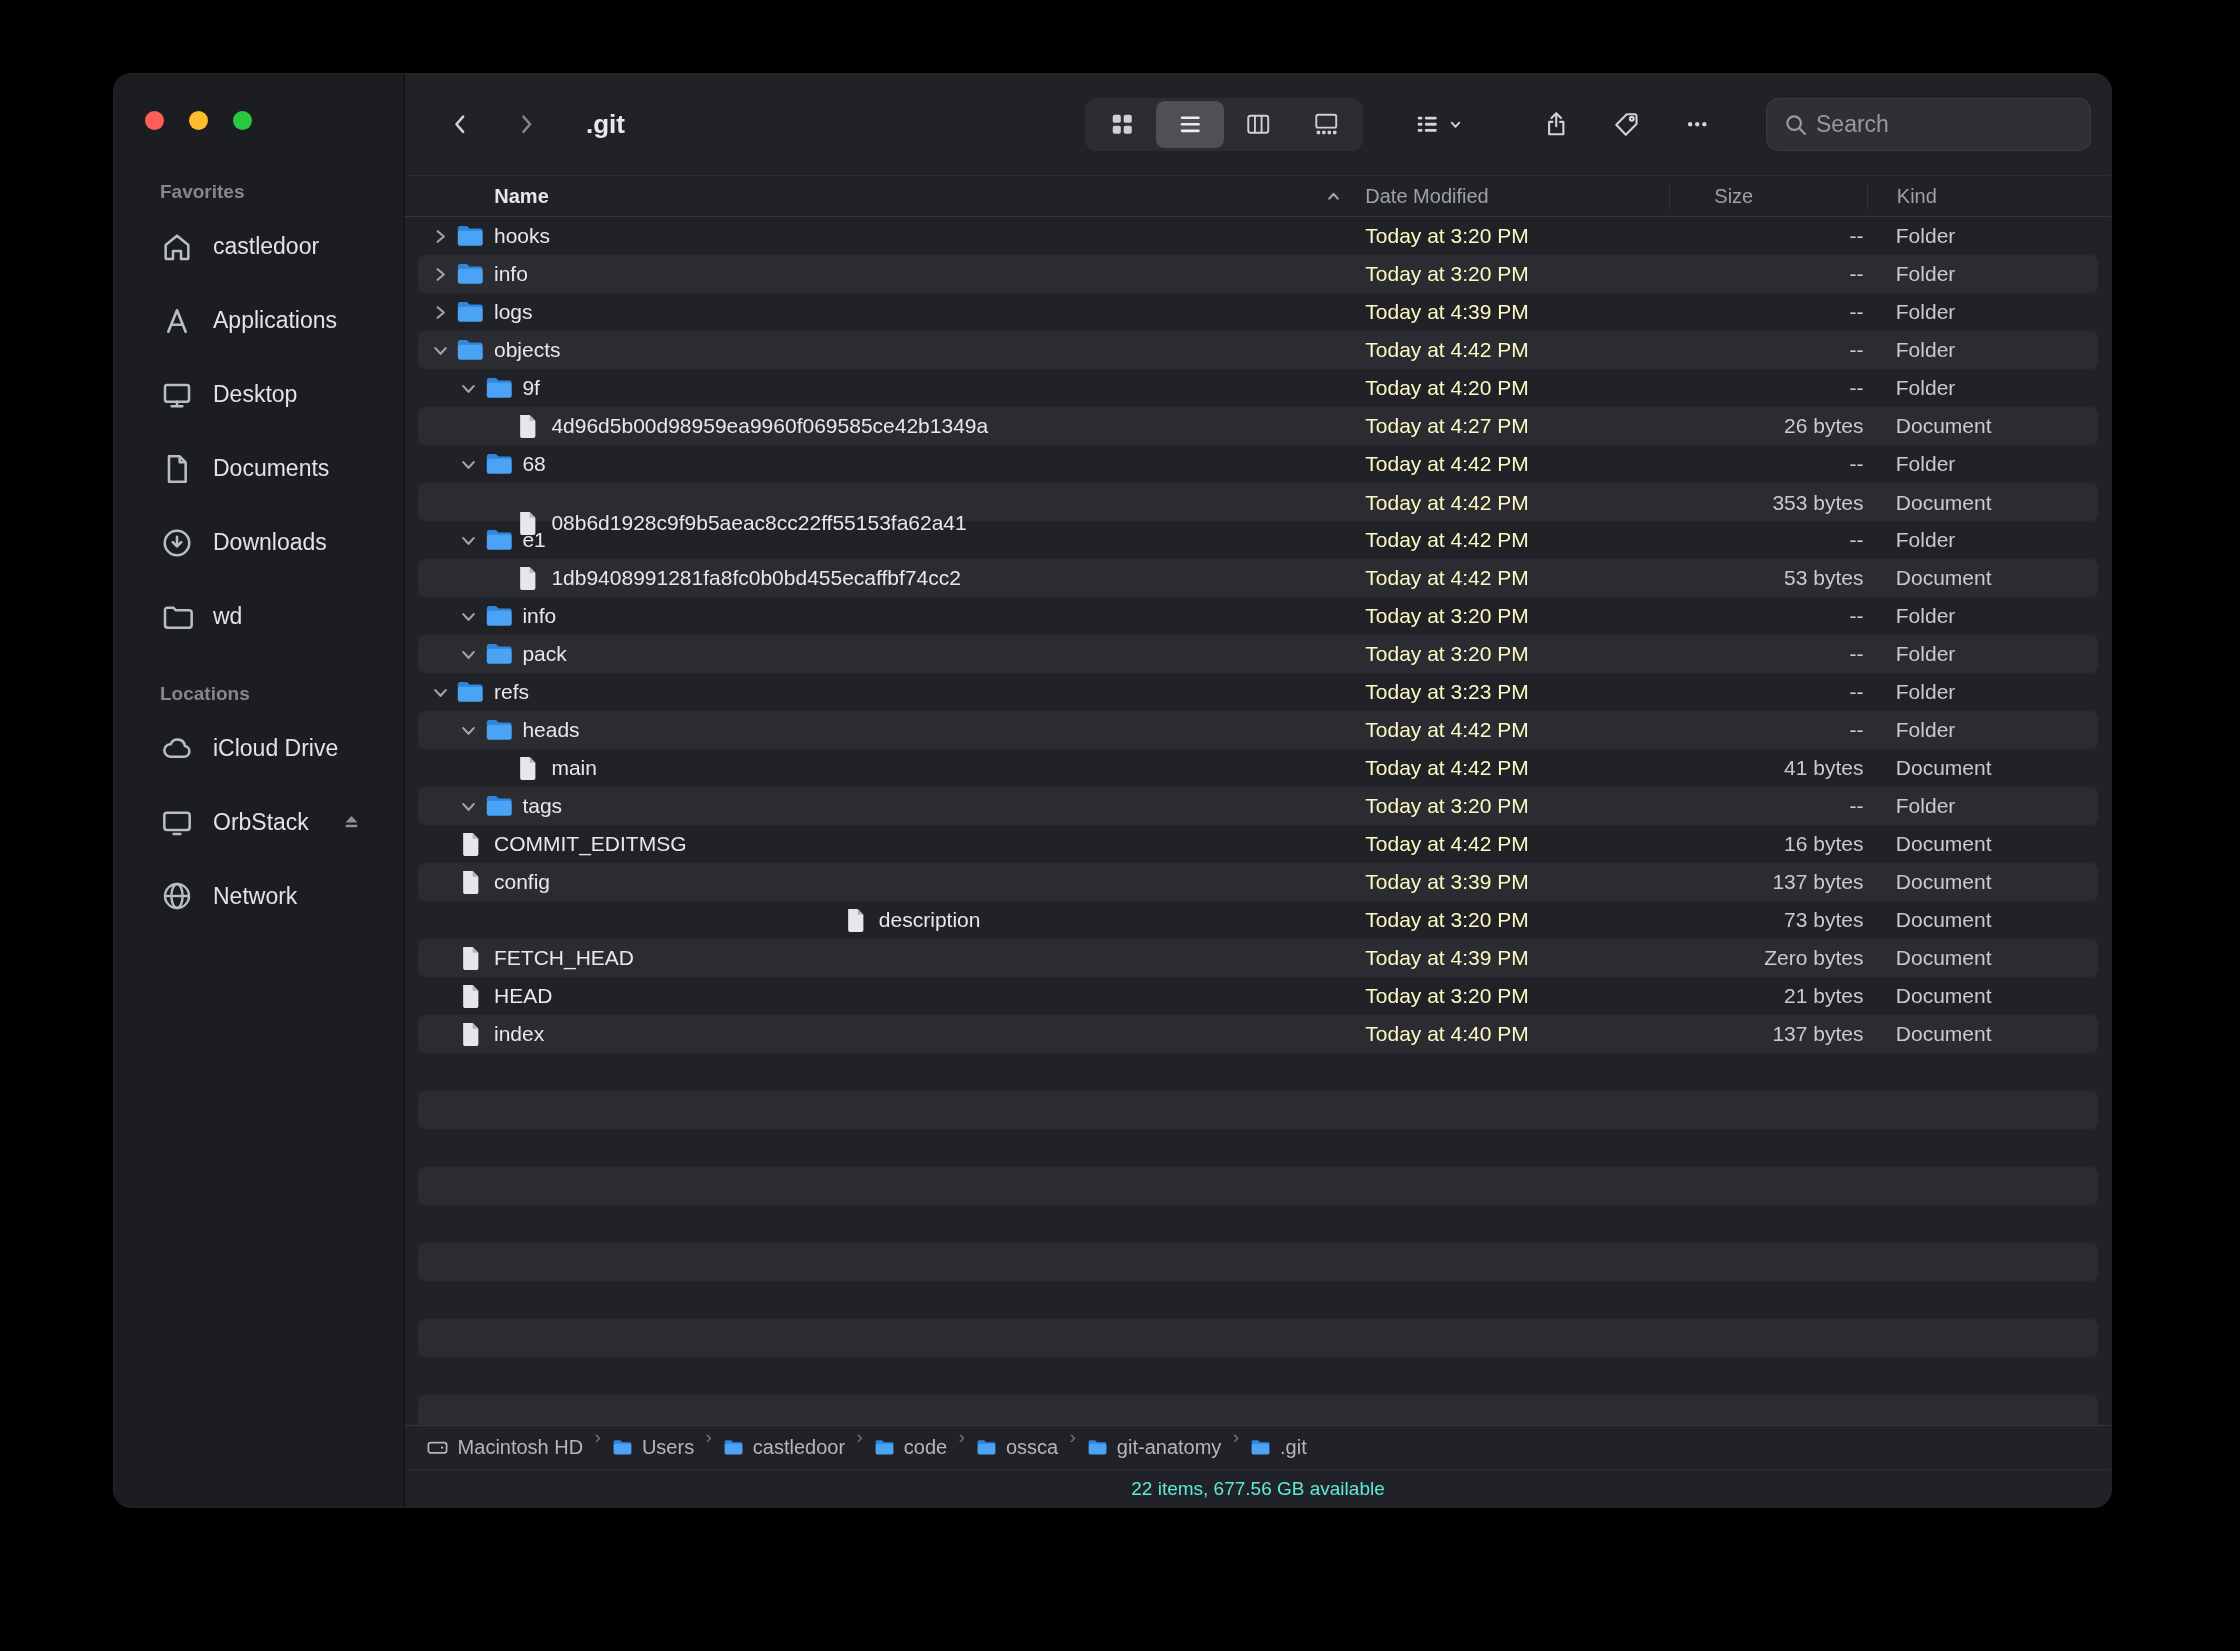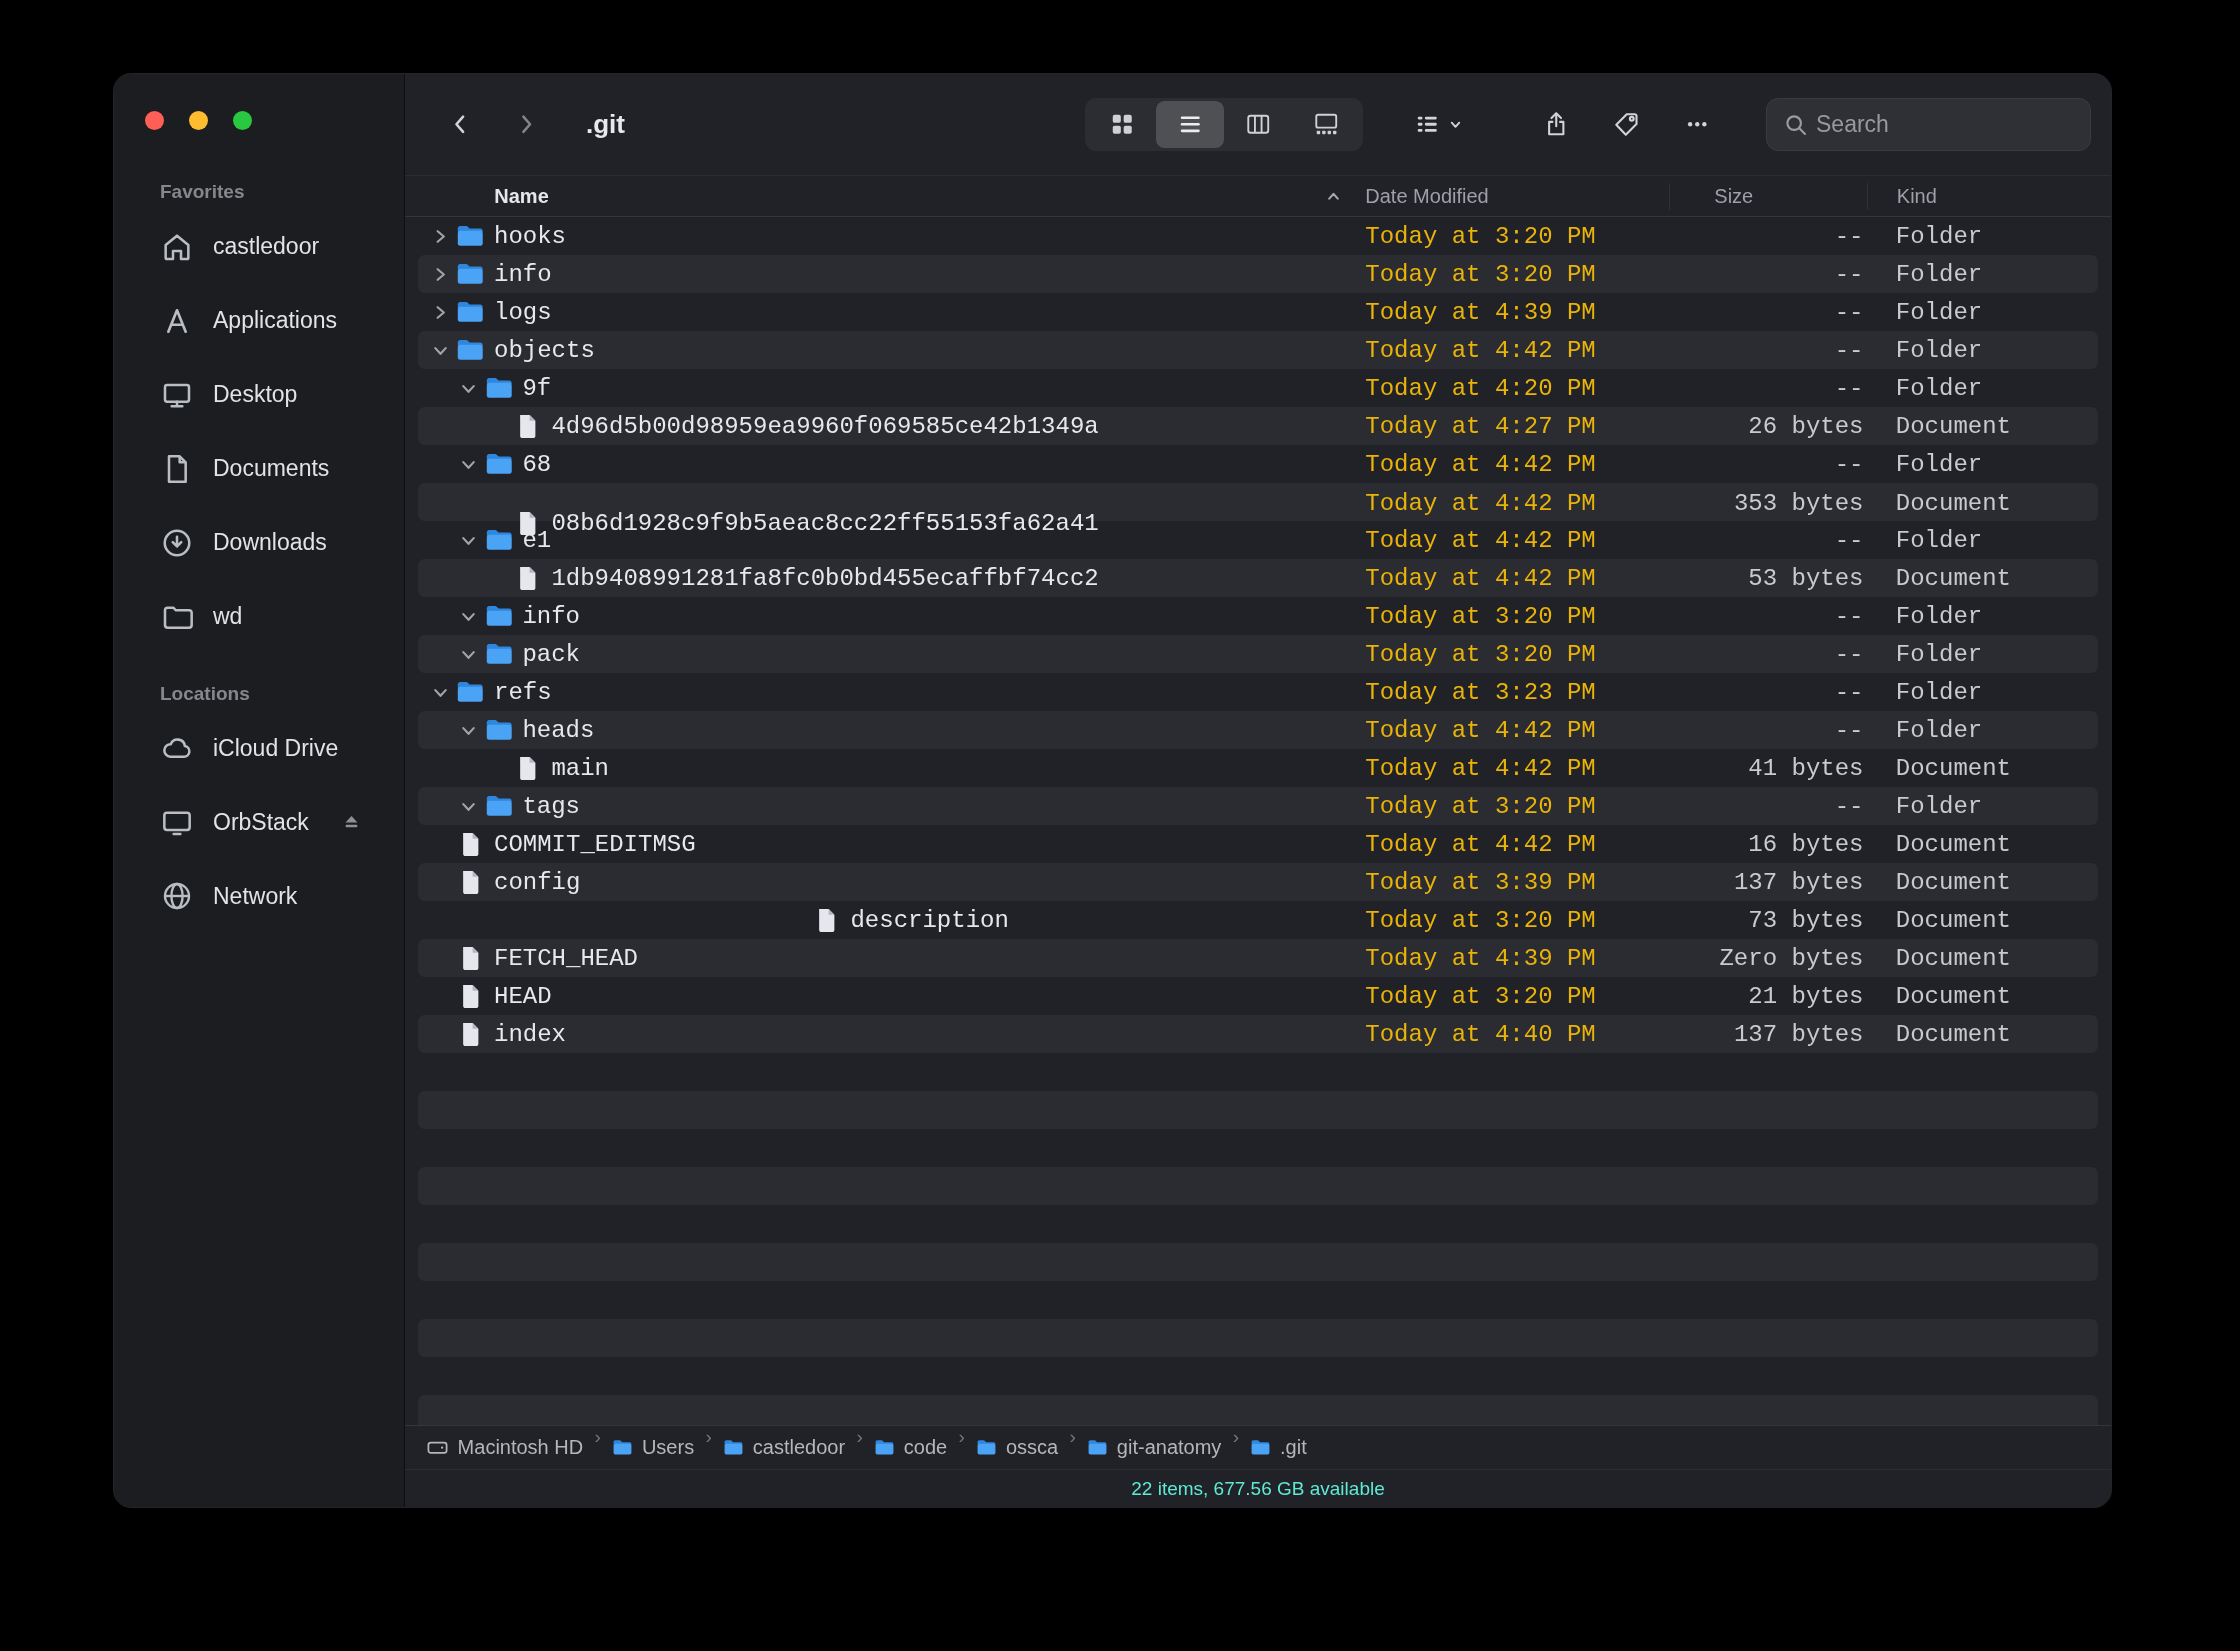--- a/index.html
+++ b/index.html
@@ -74,28 +74,28 @@
   .col-header .h-name { display:flex; align-items:center; color:#e6e7ea; }
   .col-header .h-name .lbl { margin-left:76px; font-weight:700; }
   .col-header .sortmark { margin-left:auto; margin-right:23px; display:flex; color:#a7a8ad; }
   .col-header .h-size { padding-left:44px; }
   .col-header .h-kind { padding-left:28.5px; border-left:1px solid rgba(255,255,255,0.07); height:27px; line-height:27px; }
   .col-header .h-size { border-left:1px solid rgba(255,255,255,0.07); height:27px; line-height:27px; }
   
   .rows { flex:1; overflow:hidden; padding:0 13.3px; }
   .frow {
     height:38px; display:grid; grid-template-columns:947px 304px 198px 1fr;
-    align-items:center; border-radius:6.7px; font-size:24px;font-family:Liberation Mono, monospace;
+    align-items:center; border-radius:6.7px; font-size:21px;
   }
   .frow:nth-child(even) { background:#2b2c31; }
   .c-name { display:flex; align-items:center; white-space:nowrap; overflow:hidden; }
   .twisty { width:28.5px; display:flex; justify-content:center; align-items:center; color:#a2a3a9; flex-shrink:0; }
   .ficon { width:32px; display:flex; justify-content:center; align-items:center; flex-shrink:0; }
   .fname { margin-left:7.6px; color:#e7e8eb; }
-  .c-date { color:#eab308; }
+  .c-date { color:#fef9c3; }
   .c-size { color:#c9cacf; text-align:right; padding-right:3.8px; }
   .c-kind { color:#c9cacf; padding-left:28.5px; }
   
   .pathbar {
     height:44px; flex-shrink:0; border-top:1px solid rgba(255,255,255,0.09);
     display:flex; padding-left:21px; font-size:20px; color:#b4b6bb;
   }
   .crumb { display:flex; align-items:center; gap:8.6px; }
   .crumb .cicon { display:flex; align-items:center; }
   .crumb-sep { color:#75767b; margin:0 11.4px; font-size:19px; }

